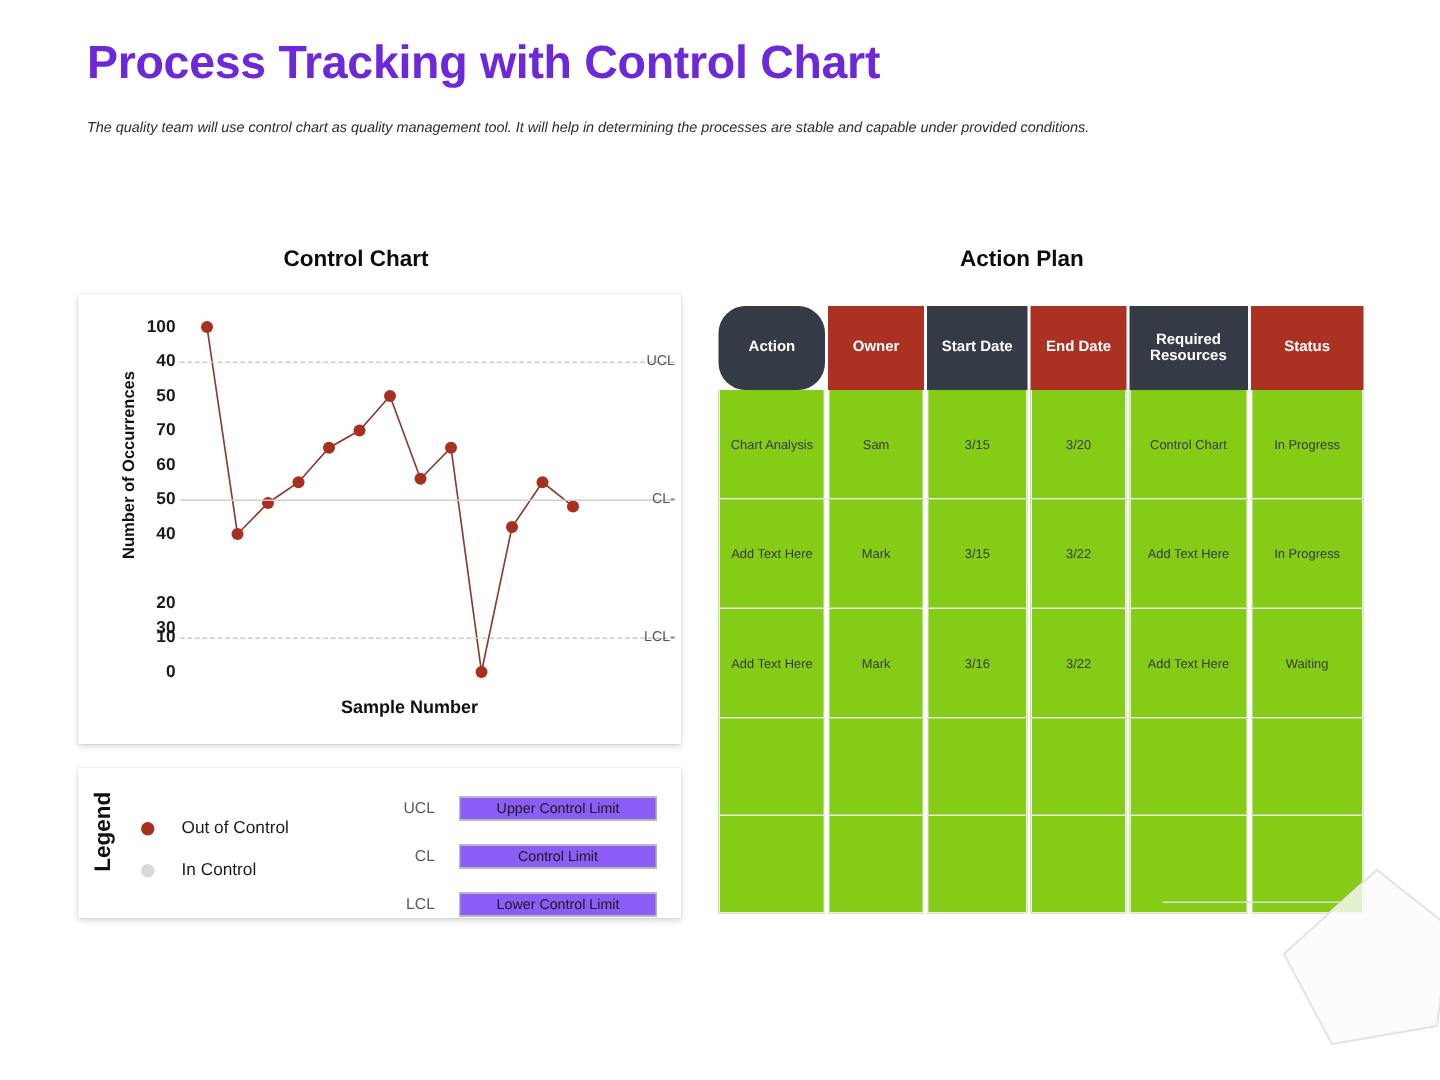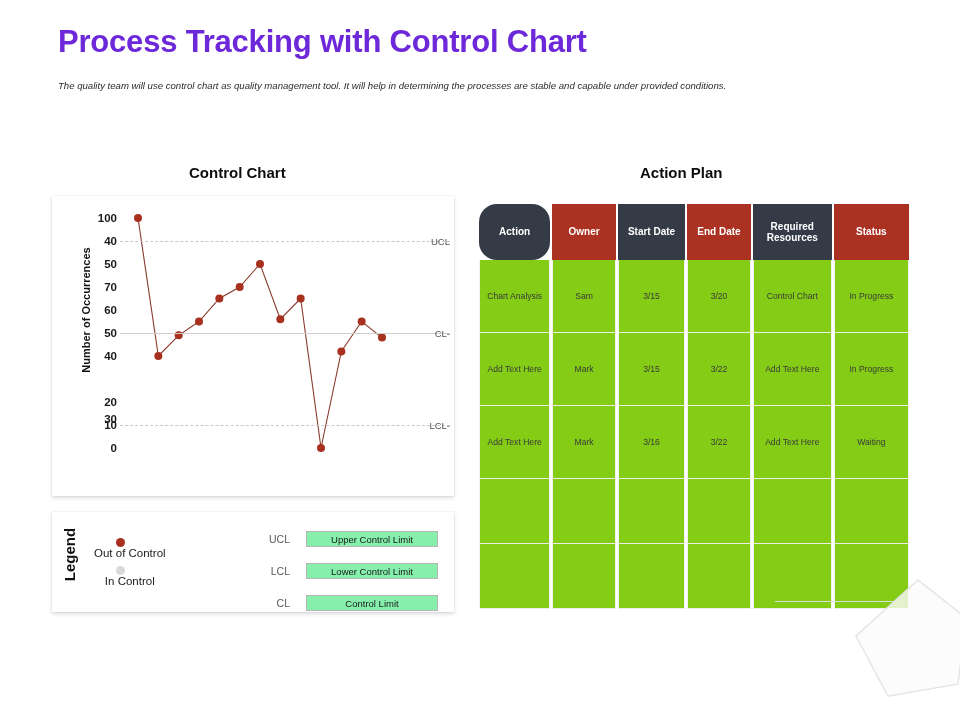--- a/index.html
+++ b/index.html
@@ -161,21 +161,20 @@
   }
   .legend-items {
     position: absolute;
     left: 42px;
     top: 26px;
   }
   .legend-row {
     display: flex;
     align-items: center;
     height: 28px;
-    flex-direction: column;
   }
   .legend-dot {
     width: 9px;
     height: 9px;
     border-radius: 50%;
     margin-right: 18px;
     flex: 0 0 auto;
   }
   .legend-text {
     font-size: 11.5px;
@@ -196,21 +195,21 @@
     width: 42px;
     text-align: right;
     margin-right: 16px;
     font-size: 10.5px;
     color: #5a5a5a;
   }
   .limit-box {
     width: 132px;
     height: 16px;
     border: 1px solid #b6b6b6;
-    background: #86efac;
+    background: #8b5cf6;
     display: flex;
     align-items: center;
     justify-content: center;
     font-size: 9.5px;
     color: #1a1a1a;
     box-sizing: border-box;
   }
 
   
   .plan-table {
@@ -286,46 +285,47 @@
       <div class="y-tick" style="top: 80%; margin-left: 17px;">20</div>
       <div class="y-tick" style="top: 90%;">10</div>
       <div class="y-tick" style="top: 100%;">0</div>
       <div class="limit-line" style="top: 10%;"></div>
       <div class="limit-label" style="top: 10%;">UCL</div>
       <div class="limit-line solid" style="top: 50%;"></div>
       <div class="limit-label" style="top: 50%;">CL-</div>
       <div class="limit-line" style="top: 90%;"></div>
       <div class="limit-label" style="top: 90%;">LCL-</div>
     </div>
+  <div class="x-axis-title">Sample Number</div>
 </div>
 
 <div class="legend-card">
   <div class="legend-vertical">Legend</div>
   <div class="legend-items">
     <div class="legend-row">
       <span class="legend-dot" style="background:#a8301f"></span>
       <span class="legend-text">Out of Control</span>
     </div>
     <div class="legend-row">
       <span class="legend-dot" style="background:#d9d9d9"></span>
       <span class="legend-text">In Control</span>
     </div>
   </div>
   <div class="limit-legend">
     <div class="limit-row">
       <span class="limit-abbr">UCL</span>
       <span class="limit-box">Upper Control Limit</span>
     </div>
     <div class="limit-row">
+      <span class="limit-abbr">CL</span>
+      <span class="limit-box">Control Limit</span>
+    </div>
+    <div class="limit-row">
       <span class="limit-abbr">LCL</span>
       <span class="limit-box">Lower Control Limit</span>
-    </div>
-    <div class="limit-row">
-      <span class="limit-abbr">CL</span>
-      <span class="limit-box">Control Limit</span>
     </div>
   </div>
 </div>
 
 <table class="plan-table">
   <thead>
     <tr id="plan-head-row">
         <th class="navy" style="width: 17%; border-radius: 18px;">Action</th>
         <th class="red" style="width: 15%;">Owner</th>
         <th class="navy" style="width: 16%;">Start Date</th>

